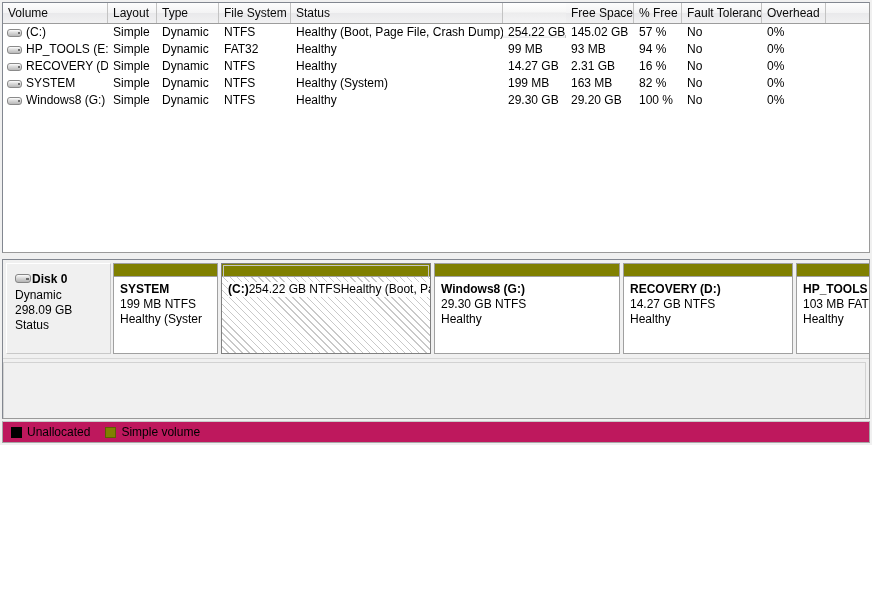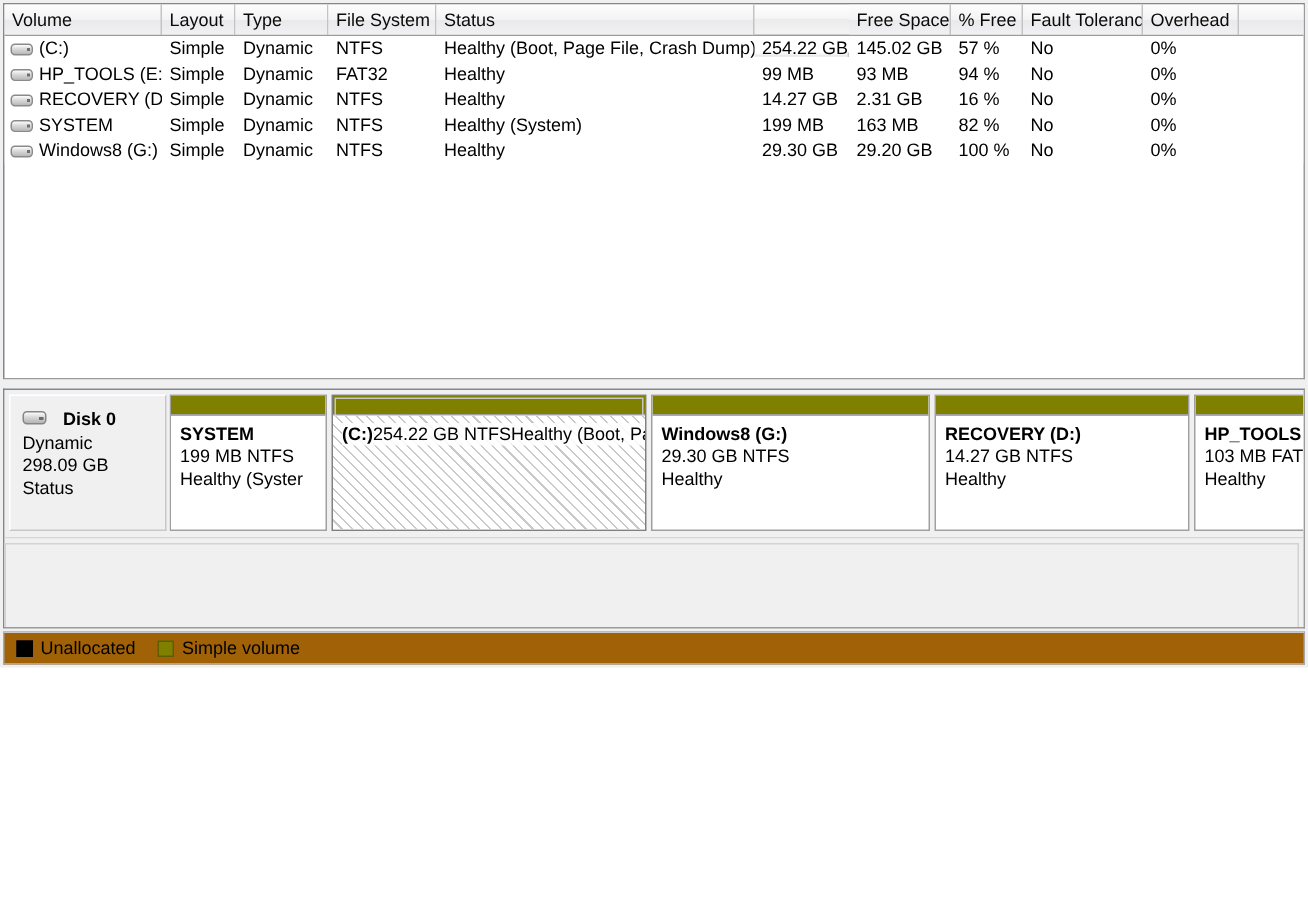--- a/index.html
+++ b/index.html
@@ -147,21 +147,21 @@
     padding: 8px 6px 4px 8px;
     font-size: 12px;
     line-height: 15px;
     color: #000000;
     margin: 3px 2px 4px 3px;
     position: relative;
   }
   .disk-title {
     display: flex;
     align-items: center;
-    gap: 11px;
+    gap: 1px;
     font-weight: bold;
     font-size: 12px;
     line-height: 14px;
     margin-bottom: 2px;
     text-align: right;
   }
   .disk-line { font-weight: normal; }
   .disk-spacer { height: 15px; }
 
   
@@ -265,21 +265,21 @@
     background: #f0f0f0;
     border: 1px solid #d2d2d2;
     box-sizing: border-box;
   }
 
   
   .legend-bar {
     height: 22px;
     flex: 0 0 22px;
     margin: 2px 2px 2px 2px;
-    background: #a16207;
+    background: #be185d;
     border: 1px solid #a6a6a6;
     border-top-color: #c9c9c9;
     box-sizing: border-box;
     display: flex;
     align-items: center;
     padding-left: 8px;
     gap: 6px;
   }
   .legend-item {
     display: flex;

